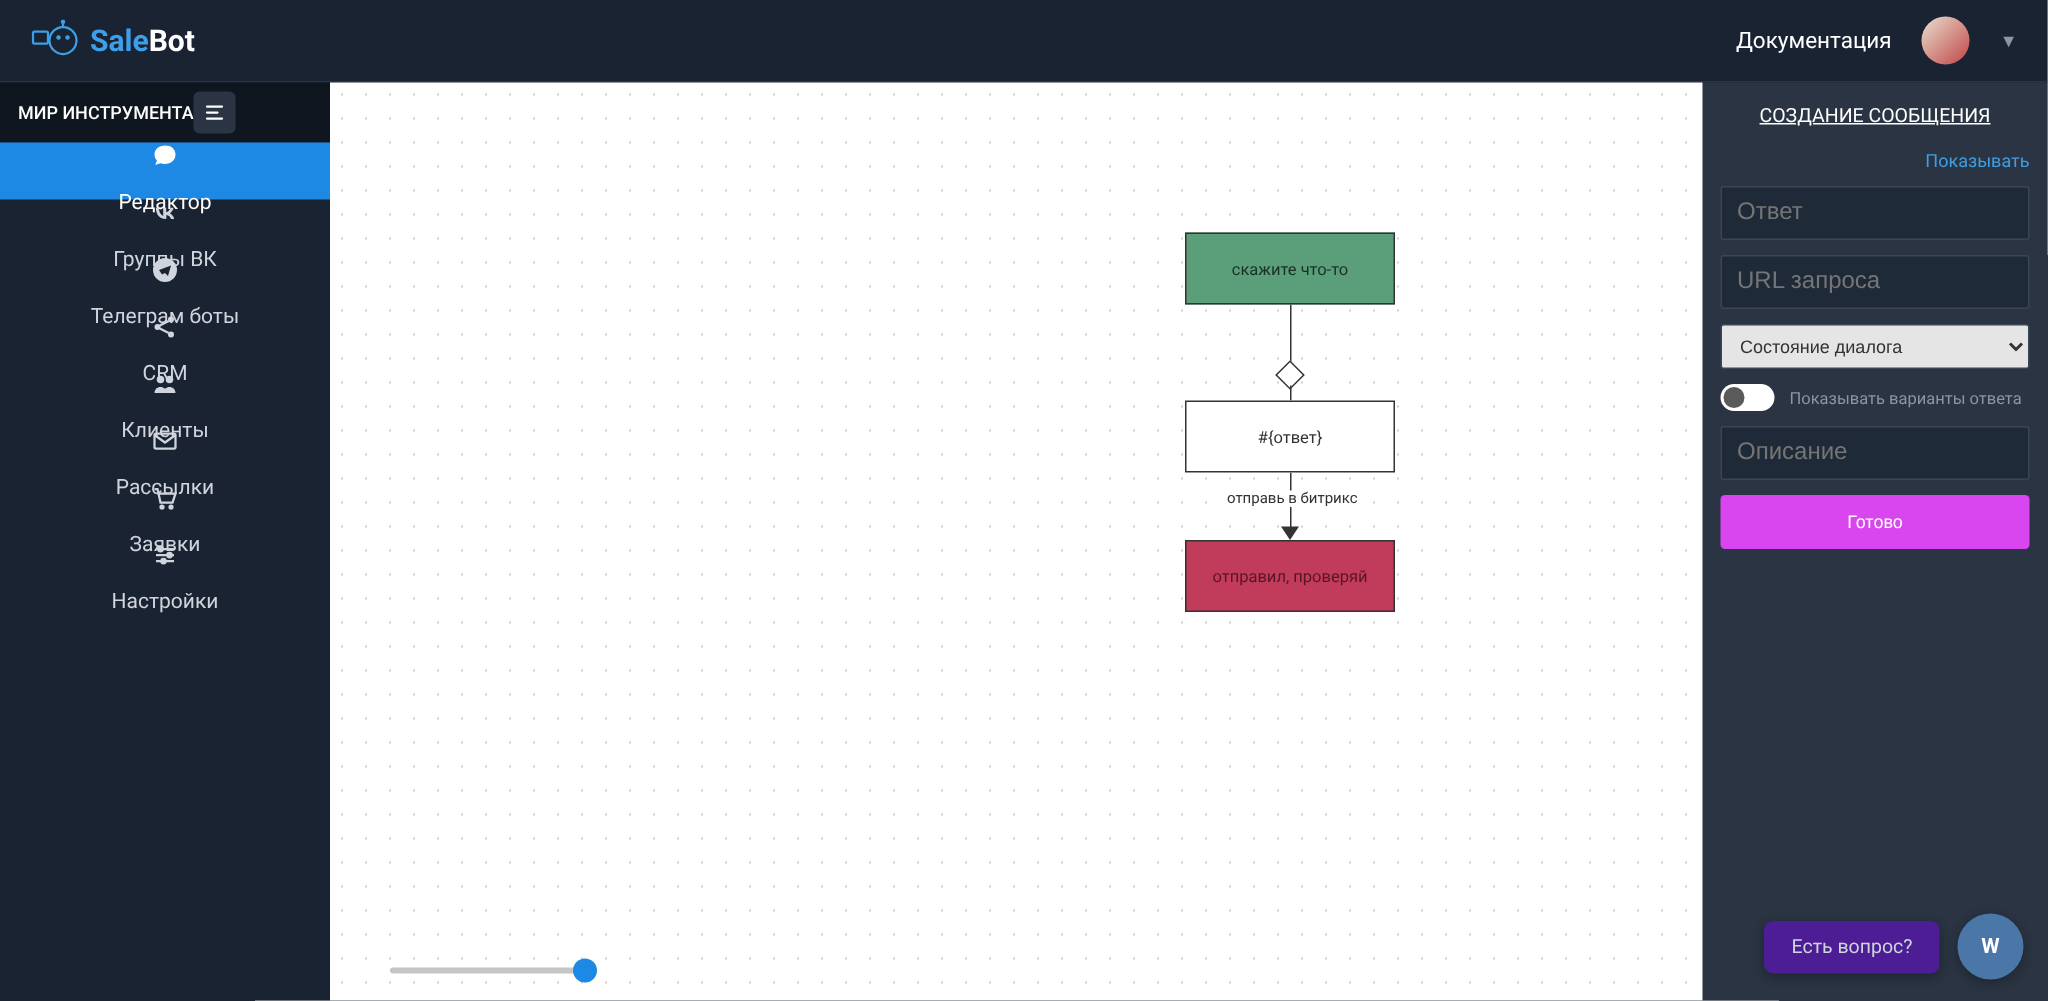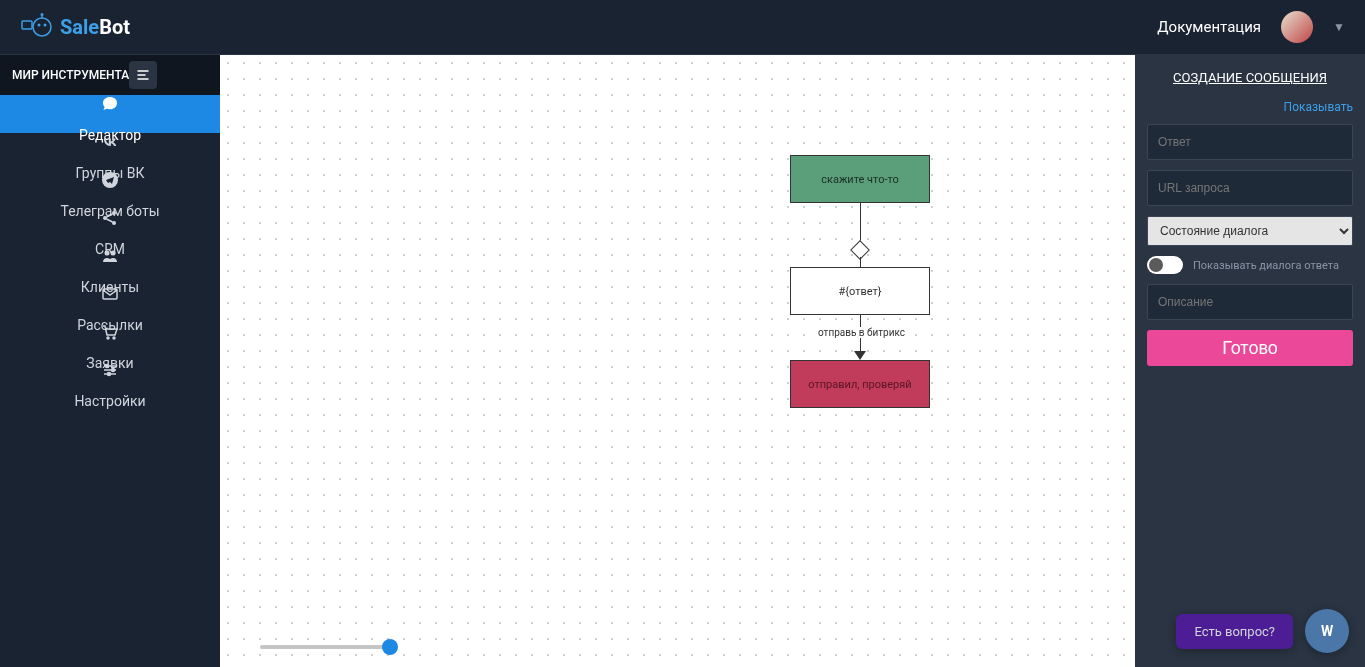--- a/index.html
+++ b/index.html
@@ -244,21 +244,21 @@
       text-align: right;
       cursor: pointer;
     }
     .panel-input {
       width: 100%;
       height: 36px;
       background: #1f2a38;
       border: 1px solid #3a4556;
       color: #8a95a5;
       padding: 0 10px;
-      font-size: 12px;
+      font-size: 16px;
       border-radius: 2px;
     }
     .panel-select {
       width: 100%;
       height: 30px;
       background: #e5e5e5;
       border: 1px solid #3a4556;
       color: #333;
       padding: 0 8px;
       font-size: 12px;
@@ -286,24 +286,24 @@
       background: #5a5a5a;
       border-radius: 50%;
     }
     .toggle-label {
       color: #8a95a5;
       font-size: 11px;
     }
     .done-btn {
       width: 100%;
       height: 36px;
-      background: #ec4899;
+      background: #d946ef;
       color: #ffffff;
       border: none;
-      font-size: 18px;
+      font-size: 12px;
       border-radius: 3px;
       cursor: pointer;
     }
     .chat-widget {
       position: fixed;
       bottom: 18px;
       right: 72px;
       background: #4c1d95;
       color: #d0d5dd;
       padding: 10px 18px;
@@ -464,21 +464,21 @@
     <div class="variables-link">Показывать</div>
     <input class="panel-input" placeholder="Ответ" style="">
     <input class="panel-input" placeholder="URL запроса" style="">
     <select class="panel-select">
       <option>Состояние диалога</option>
     </select>
     <div class="toggle-row">
       <div class="toggle">
         <div class="toggle-knob"></div>
       </div>
-      <div class="toggle-label">Показывать диалога ответа</div>
+      <div class="toggle-label">Показывать варианты ответа</div>
     </div>
     <input class="panel-input" placeholder="Описание" style="">
     <button class="done-btn">Готово</button>
   </div>
 </div>
 
 <div class="chat-widget">Есть вопрос?</div>
 <div class="vk-widget">W</div>
 
 </body></html>

